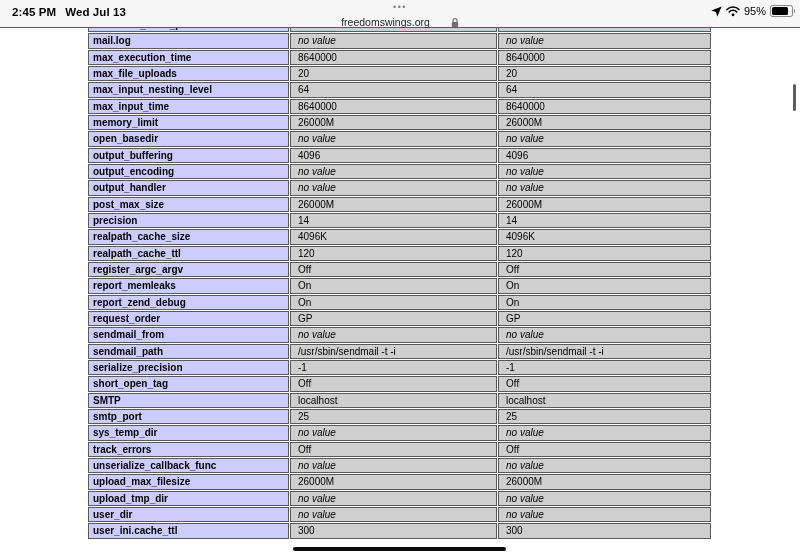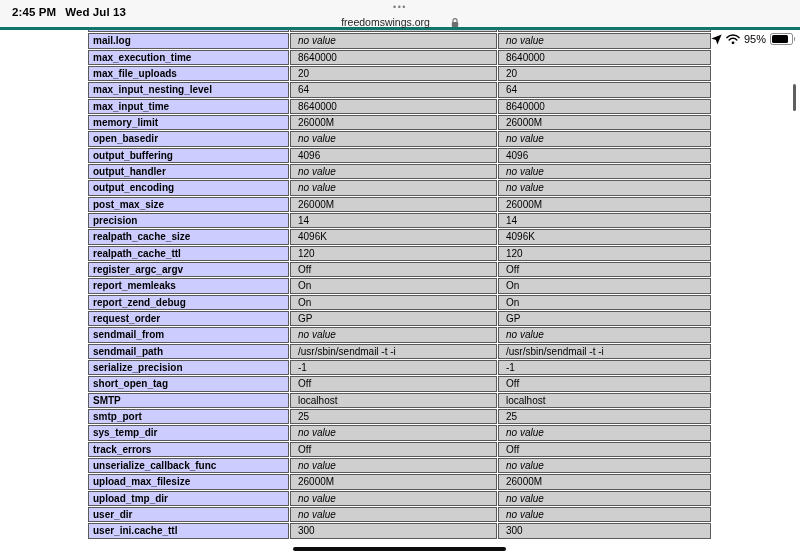--- a/index.html
+++ b/index.html
@@ -8,21 +8,21 @@
     background: #ffffff;
     font-family: "Liberation Sans", sans-serif;
     overflow: hidden;
     position: relative;
   }
   
   .statusbar {
     position: absolute; left: 0; top: 0;
     width: 800px; height: 27px;
     background: #f7f7f7;
-    border-bottom: 3px solid #0f766e;
+    border-bottom: 1px solid #0f766e;
     z-index: 20;
   }
   .sb-left {
     position: absolute; left: 12px; top: 6px;
     font-size: 11.5px; font-weight: 600; color: #000;
     letter-spacing: 0.1px;
   }
   .sb-left .date { margin-left: 9px; }
   .sb-center {
     position: absolute; left: 0; top: 0; width: 800px;
@@ -32,21 +32,21 @@
     font-size: 9px; color: #7d7d7d; letter-spacing: 1.5px;
     line-height: 10px; margin-top: 2px;
   }
   .domain-line {
     font-size: 10.5px; color: #1f1f1f; line-height: 12px;
     display: inline-flex; align-items: flex-end; gap: 21px;
   }
   .sb-right {
     position: absolute; right: 7px; top: 5px;
     display: flex; align-items: center; gap: 4px;
-    font-size: 11px; font-weight: 500; color: #000; margin-top: 28px;
+    font-size: 11px; font-weight: 500; color: #000;
   }
   .batt {
     position: relative; width: 21px; height: 10px;
     border: 1px solid rgba(0,0,0,0.45); border-radius: 2.5px;
     display: inline-block;
   }
   .batt-fill {
     position: absolute; left: 1px; top: 1px; bottom: 1px;
     width: 16px; background: #000; border-radius: 1.5px;
   }
@@ -185,26 +185,26 @@
             <td class="e">open_basedir</td>
             <td class="v v1 nv">no value</td>
             <td class="v v2 nv">no value</td>
           </tr>
           <tr>
             <td class="e">output_buffering</td>
             <td class="v v1">4096</td>
             <td class="v v2">4096</td>
           </tr>
           <tr>
+            <td class="e">output_encoding</td>
+            <td class="v v1 nv">no value</td>
+            <td class="v v2 nv">no value</td>
+          </tr>
+          <tr>
             <td class="e">output_handler</td>
-            <td class="v v1 nv">no value</td>
-            <td class="v v2 nv">no value</td>
-          </tr>
-          <tr>
-            <td class="e">output_encoding</td>
             <td class="v v1 nv">no value</td>
             <td class="v v2 nv">no value</td>
           </tr>
           <tr>
             <td class="e">post_max_size</td>
             <td class="v v1">26000M</td>
             <td class="v v2">26000M</td>
           </tr>
           <tr>
             <td class="e">precision</td>

